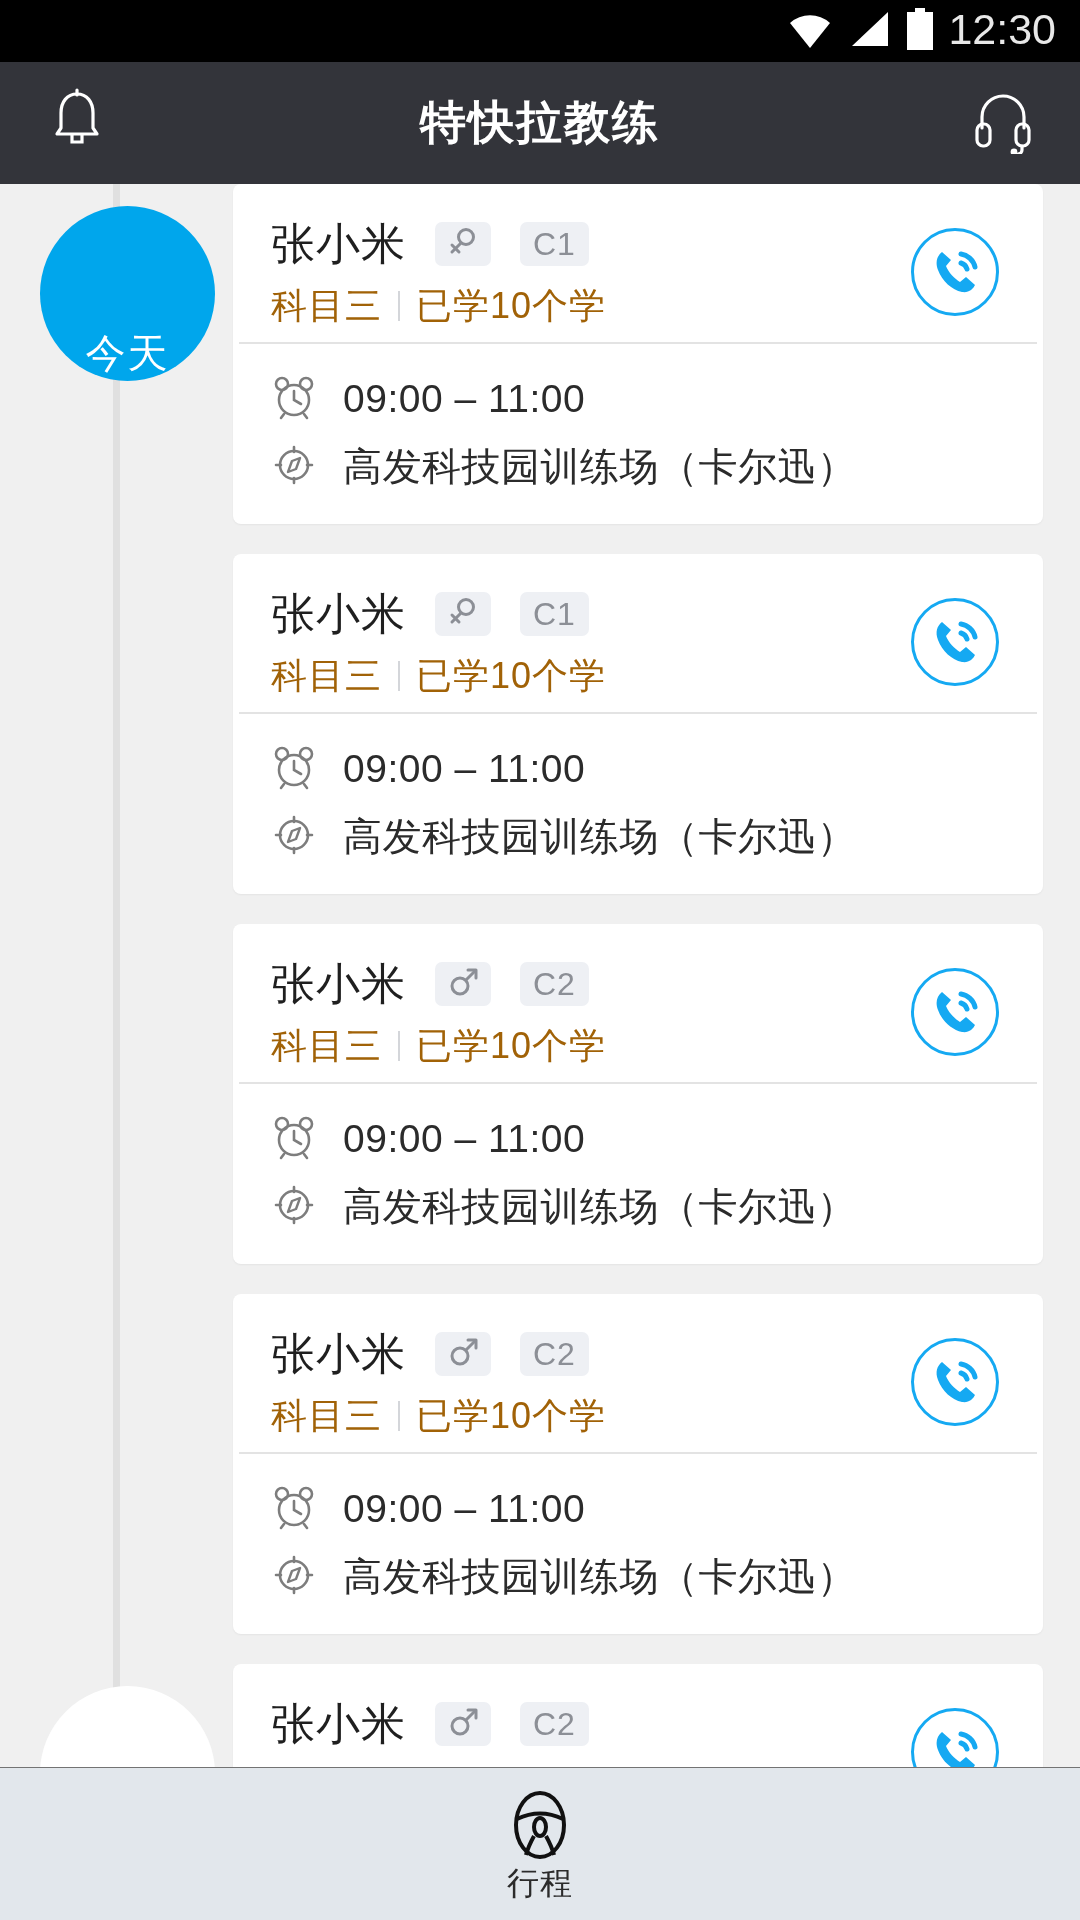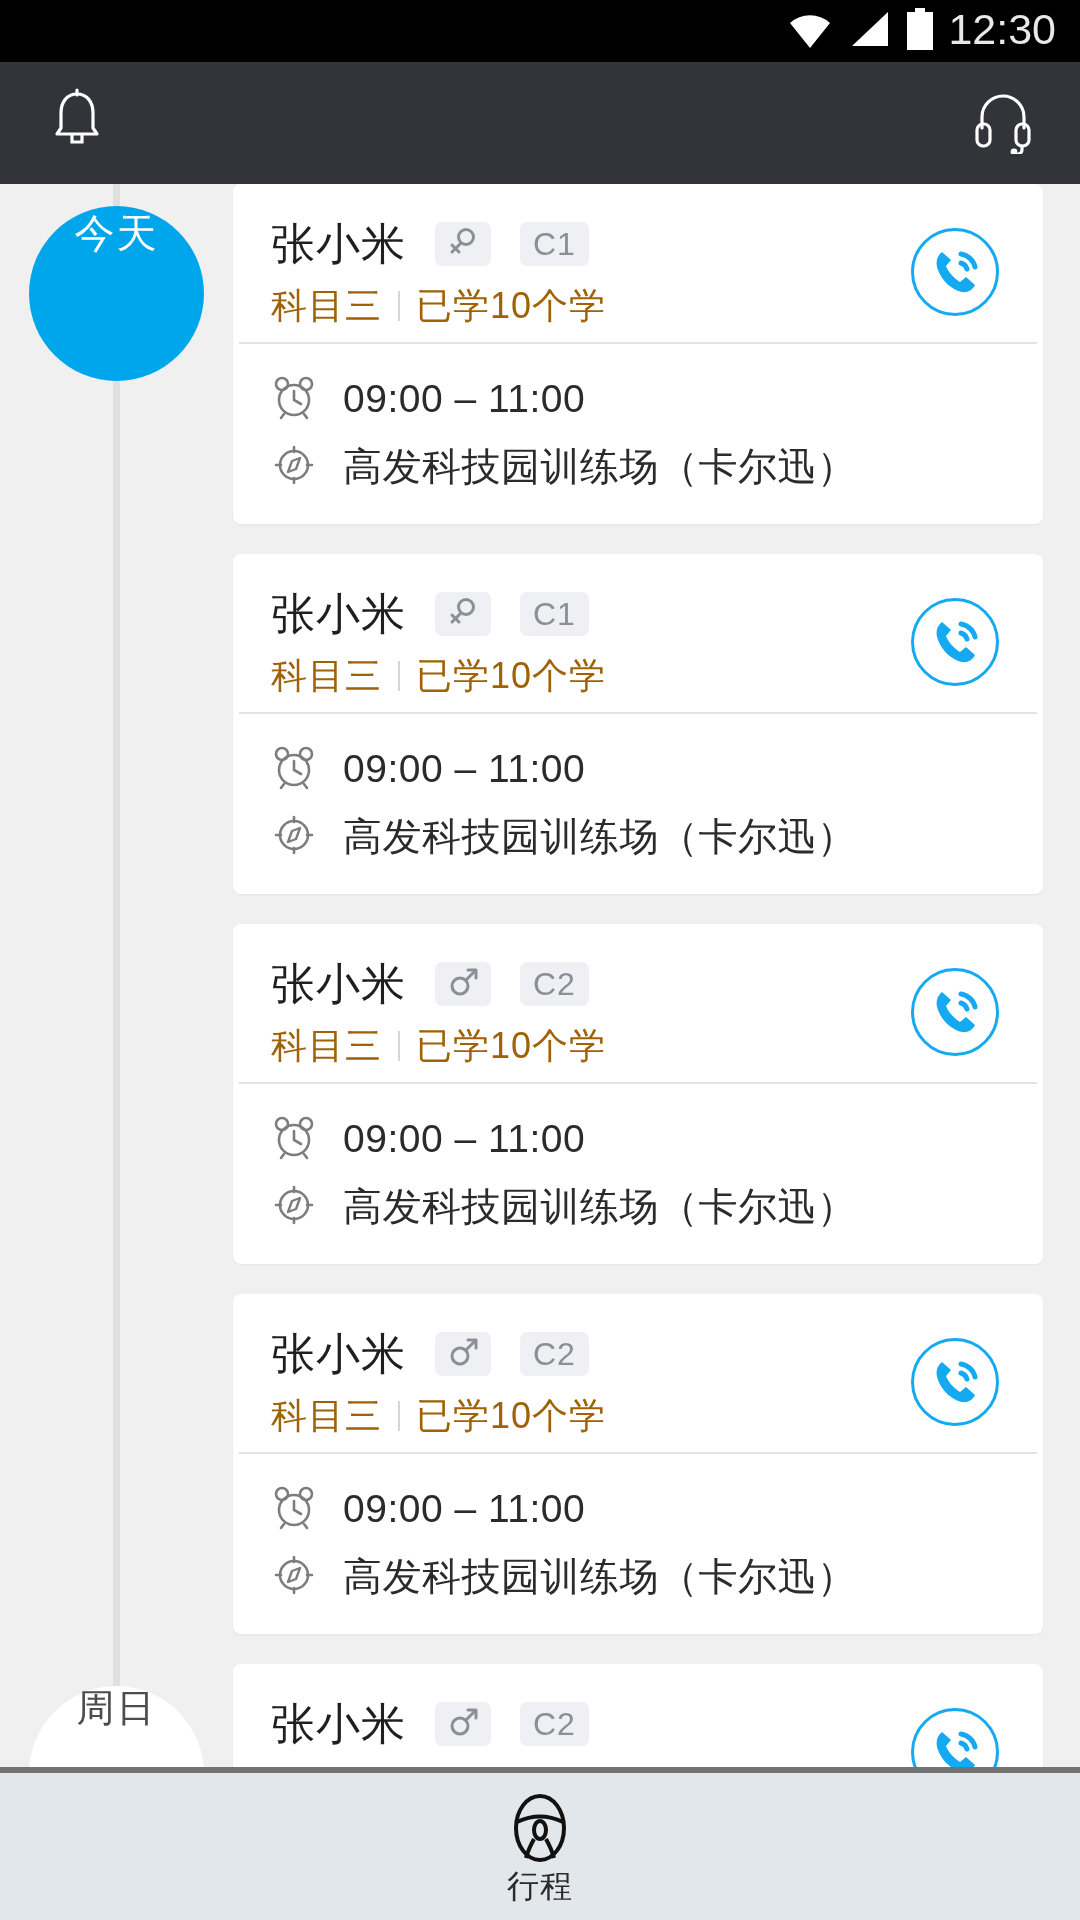--- a/index.html
+++ b/index.html
@@ -44,23 +44,23 @@
   .timeline-line{
     position:absolute; left:113px; top:0; width:7px; height:1583px;
     background:#e0e0e0;
   }
   .rows{ position:absolute; left:0; top:0; width:1080px; }
 
   .row{ position:relative; width:1080px; }
 
   
   .bubble{
-    position:absolute; left:29px; width:175px; height:175px;
+    position:absolute; left:40px; width:175px; height:175px;
     border-radius:50%; display:flex; flex-direction:column;
-    align-items:center; justify-content:flex-start; z-index:3;
+    align-items:center; justify-content:flex-end; z-index:3;
   }
   .bubble.today{ background:#00a6ec; }
   .bubble.today .b-l1{ color:#fff; font-size:40px; letter-spacing:2px; }
   .bubble.plain{ background:#fff; }
   .bubble.plain .b-l1{ color:#4d4d4d; font-size:38px; letter-spacing:2px; line-height:1.18; }
   .bubble.plain .b-l2{ color:#4d4d4d; font-size:38px; line-height:1.18; }
 
   
   .card{
     position:absolute; left:233px; width:810px;
@@ -92,21 +92,21 @@
 
   .card-bot{ padding:30px 0 32px 38px; }
   .info-row{ display:flex; align-items:center; gap:26px; }
   .info-row + .info-row{ margin-top:18px; }
   .info-text{ font-size:39px; color:#2b2b2b; letter-spacing:0.5px; line-height:1.15; }
 
   
   .bottomnav{
     position:absolute; left:0; bottom:0; width:1080px; height:153px;
     background:#fafafa; display:flex; z-index:10;
-    border-top:6px solid #737373;
+    border-top:1px solid #737373;
   }
   .nav-item{
     flex:1; display:flex; flex-direction:column;
     align-items:center; justify-content:center; gap:8px;
   }
   .nav-item.active{ background:#e2e7ec; }
   .nav-label{ font-size:32px; color:#8d8d8d; letter-spacing:1px; line-height:1; }
   .nav-item.active .nav-label{ color:#2b2b2b; }
   .nav-ico{ height:70px; display:flex; align-items:flex-end; justify-content:center; }
 </style>
@@ -140,20 +140,21 @@
   <div class="header">
     <div class="hdr-btn">
       <span>
         <svg width="60" height="66" viewBox="0 0 60 66">
           <path d="M30 6 C20 6 14 14 14 25 L14 40 L10 46 L50 46 L46 40 L46 25 C46 14 40 6 30 6 Z" fill="none" stroke="#fff" stroke-width="3.2" stroke-linejoin="round"></path>
           <path d="M25 46 L25 54 L35 54 L35 46" fill="none" stroke="#fff" stroke-width="3.2"></path>
           <path d="M30 2 L30 7" stroke="#fff" stroke-width="3.2" stroke-linecap="round"></path>
         </svg>
       </span>
     </div>
+    <div class="header-title">特快拉教练</div>
     <div class="hdr-btn">
       <span>
         <svg width="62" height="66" viewBox="0 0 62 66">
           <path d="M10 40 L10 29 A21 21 0 0 1 52 29 L52 40" fill="none" stroke="#fff" stroke-width="3.2" stroke-linecap="round"></path>
           <rect x="5" y="36" width="13" height="22" rx="6" fill="none" stroke="#fff" stroke-width="3.2"></rect>
           <rect x="44" y="36" width="13" height="22" rx="6" fill="none" stroke="#fff" stroke-width="3.2"></rect>
           <path d="M50 58 L50 62 A4 4 0 0 1 46 66" fill="none" stroke="#fff" stroke-width="3.2" stroke-linecap="round"></path>
           <circle cx="42" cy="64" r="3.4" fill="#fff"></circle>
         </svg>
       </span>

